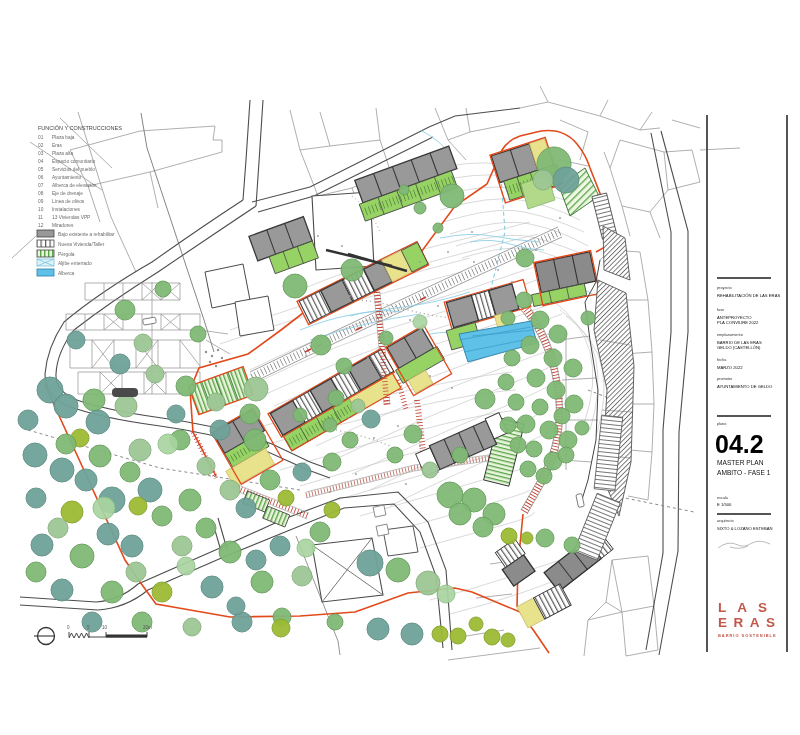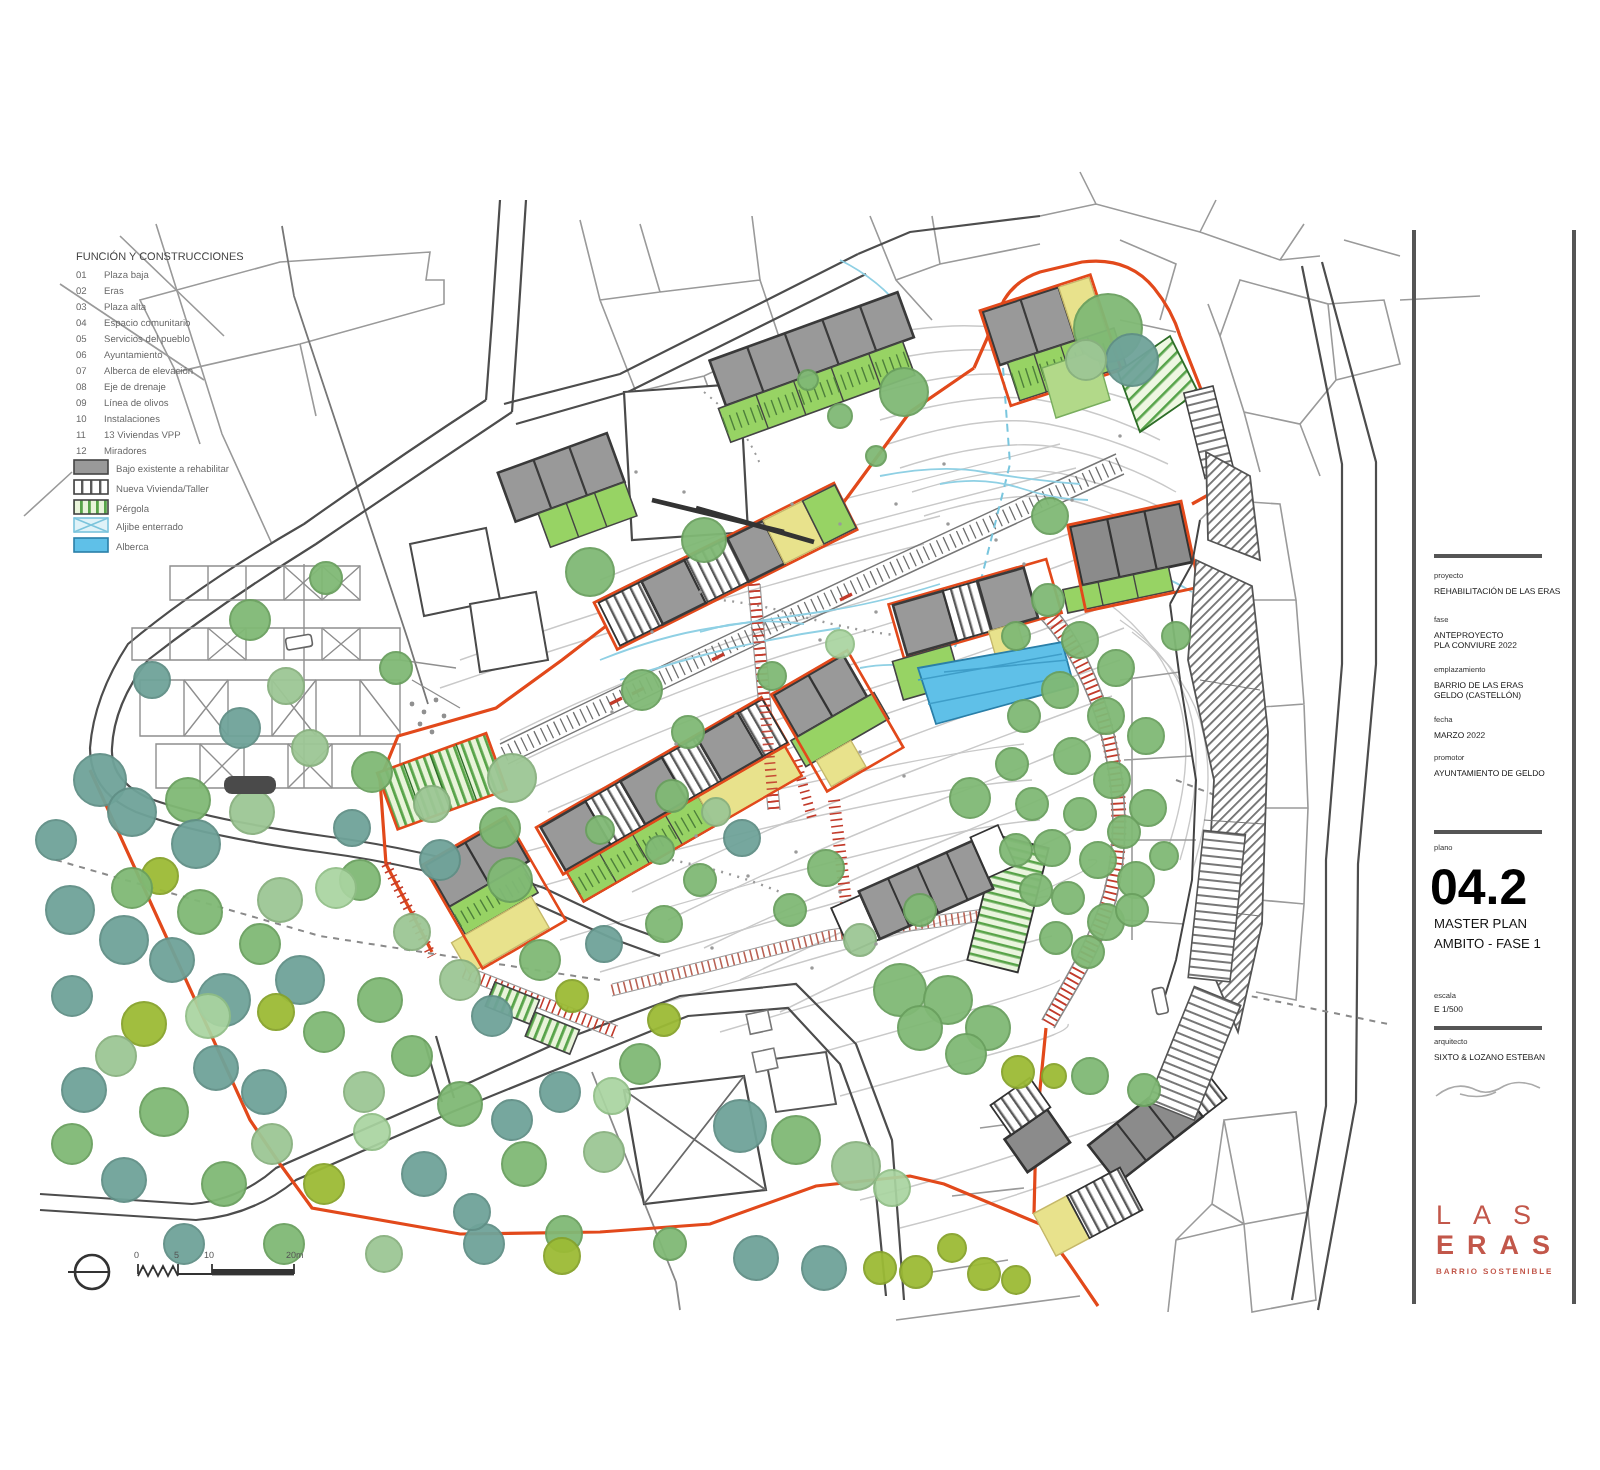--- a/index.html
+++ b/index.html
@@ -714,18 +714,18 @@
 
 <div style="position:absolute;left:717px;top:513px;width:54px;height:1.6px;background:#555;"></div>
 
 <div style="position:absolute;left:717px;top:519px;font-size:3.8px;color:#333;">arquitecto</div>
 <div style="position:absolute;left:717px;top:526px;font-size:4.2px;color:#111;">SIXTO &amp; LOZANO ESTEBAN</div>
 
 <svg style="position:absolute;left:714px;top:534px;" width="60" height="20" viewBox="0 0 60 20">
 <path d="M4,14 Q14,6 24,11 Q30,14 38,9 Q46,5 56,10 M16,13 Q26,16 34,12" stroke="#aaa" stroke-width="0.8" fill="none"></path>
 </svg>
 
-<div style="position:absolute;left:718px;top:600px;font-size:13.5px;font-weight:normal;color:#c2574a;letter-spacing:11px;">LAS</div>
+<div style="position:absolute;left:718px;top:600px;font-size:13.5px;font-weight:bold;color:#c2574a;letter-spacing:11px;">LAS</div>
 <div style="position:absolute;left:718px;top:615px;font-size:13.5px;font-weight:bold;color:#c2574a;letter-spacing:6.5px;">ERAS</div>
 
 <div style="position:absolute;left:718px;top:633px;font-size:4px;font-weight:bold;color:#c2574a;letter-spacing:0.95px;">BARRIO SOSTENIBLE</div>
 </div>
 </div>
 
 </body></html>

